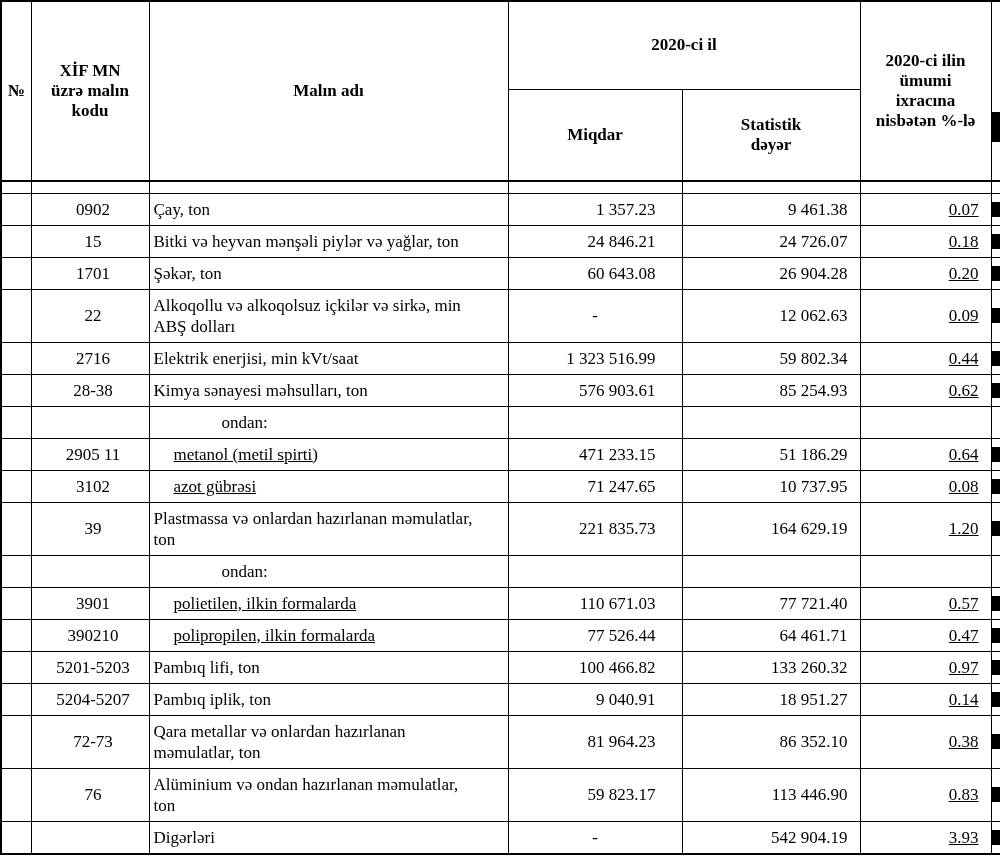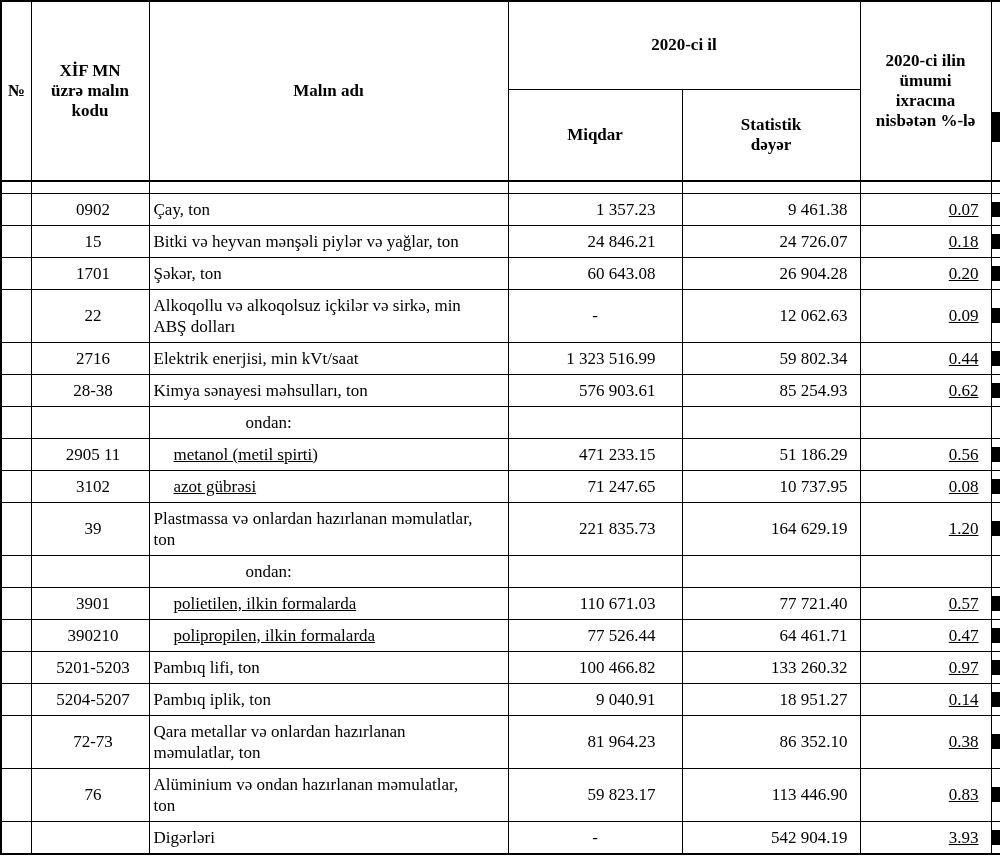--- a/index.html
+++ b/index.html
@@ -40,21 +40,21 @@
     line-height: 21px;
     padding: 5px 2px;
     vertical-align: middle;
   }
   .thin-row td { height: 12px; padding: 0; }
 
   .td-code { text-align: center; padding-left: 8px; }
   .td-name { text-align: left; padding-right: 30px; }
   .ind0 { padding-left: 4px; }
   .ind1 { padding-left: 24px; text-decoration: underline; }
-  .ind2 { padding-left: 96px; }
+  .ind2 { padding-left: 72px; }
   .td-qty   { text-align: right; padding-right: 26px; margin-left: 48px; }
   .td-value { text-align: right; padding-right: 12px; }
   .td-pct   { text-align: right; padding-right: 12px; text-decoration: underline; }
   .dash { text-align: center; padding-right: 2px; }
 
   .th-sliver { padding: 0; vertical-align: top; }
   .blk-hdr { margin-top: 110px; height: 30px; width: 100%; background: #000; }
   .td-sliver { padding: 0; }
   .blk { height: 15px; width: 100%; background: #000; }
 </style>
@@ -185,21 +185,21 @@
         <td class="td-value"></td>
         <td class="td-pct"></td>
         <td class="td-sliver"></td>
       </tr>
       <tr>
         <td class="td-no"></td>
         <td class="td-code">2905 11</td>
         <td class="td-name ind1">metanol (metil spirti)</td>
         <td class="td-qty">471 233.15</td>
         <td class="td-value">51 186.29</td>
-        <td class="td-pct">0.56</td>
+        <td class="td-pct">0.64</td>
         <td class="td-sliver">
           <div class="blk"></div>
         </td>
       </tr>
       <tr>
         <td class="td-no"></td>
         <td class="td-code">3102</td>
         <td class="td-name ind1">azot gübrəsi</td>
         <td class="td-qty">71 247.65</td>
         <td class="td-value">10 737.95</td>

